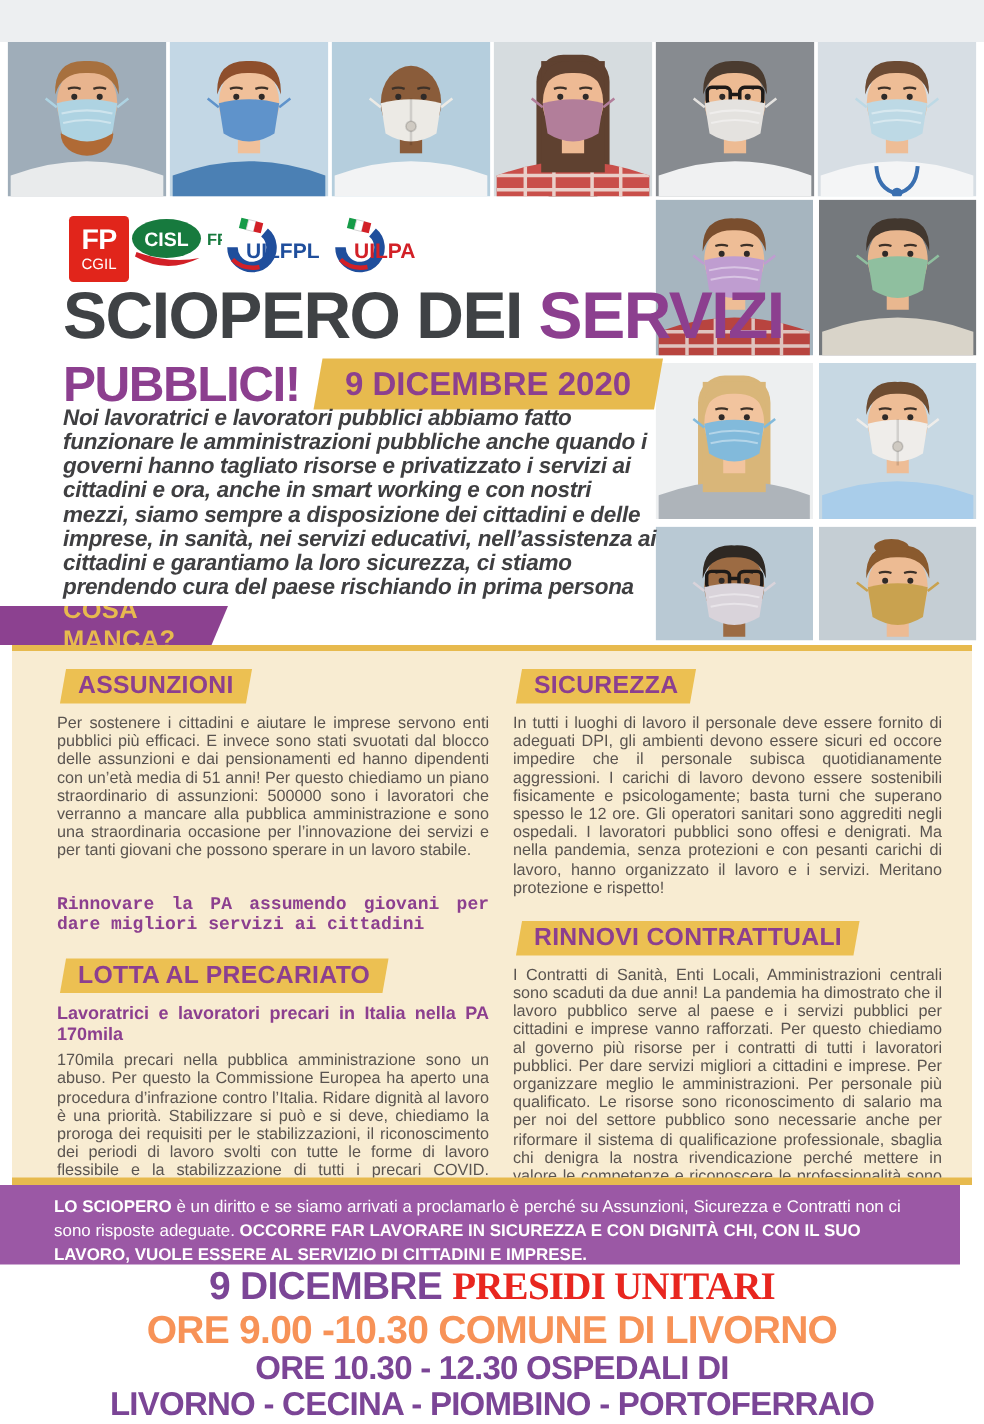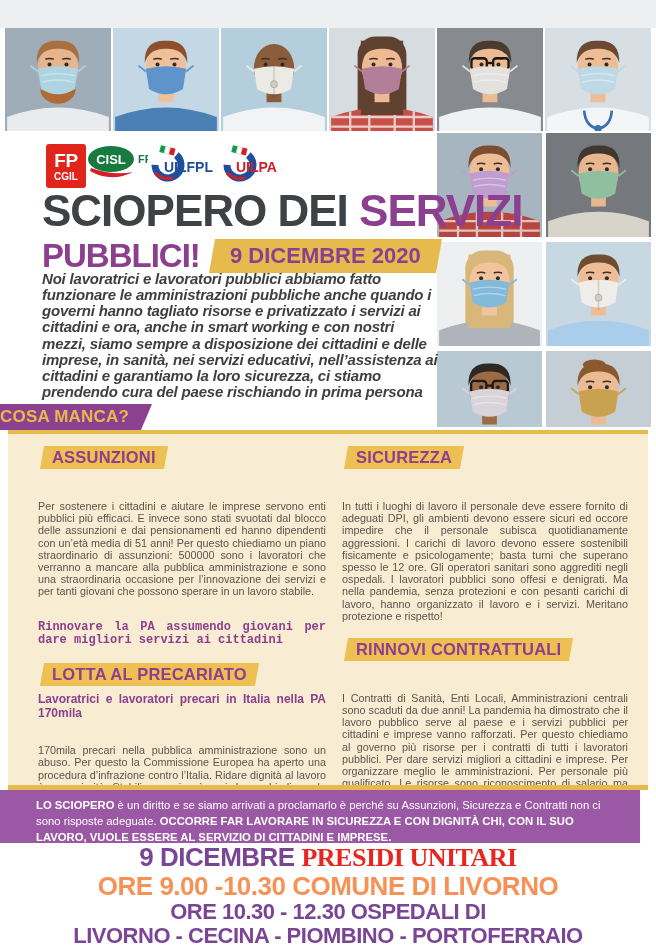--- a/index.html
+++ b/index.html
@@ -14,51 +14,51 @@
   .photo-grid { position:absolute; left:437px; top:133px; width:214px; height:295px;
     display:grid; grid-template-columns:1fr 1fr; grid-template-rows:104px 104px 76px; column-gap:4px; row-gap:5px; }
   .photo { overflow:hidden; }
   .photo svg { display:block; width:100%; height:100%; }
 
   
   .logo-row { position:absolute; left:46px; top:144px; display:flex; align-items:flex-start; }
   .logo-fpcgil { width:40px; height:44px; background:var(--logo-red); border-radius:3px; color:#fff;
     display:flex; flex-direction:column; align-items:center; justify-content:center; line-height:1; }
   .logo-fpcgil .l1 { font-size:19px; font-weight:bold; letter-spacing:-0.5px; }
-  .logo-fpcgil .l2 { font-size:10px; font-weight:bold; margin-top:2px; }
+  .logo-fpcgil .l2 { font-size:10px; font-weight:normal; margin-top:2px; }
 
   
   .title-block { position:absolute; left:42px; top:188px; width:400px; }
   .title-l1 { font-size:44px; font-weight:bold; letter-spacing:-1px; color:var(--title-dark); line-height:1.06; white-space:nowrap; }
   .title-l1 .accent { color:var(--accent-purple); }
   .title-l2 { display:flex; align-items:center; gap:12px; margin-top:2px; }
   .title-l2 .pub { font-size:33px; font-weight:bold; letter-spacing:-1px; color:var(--accent-purple); }
   .date-badge { background:var(--gold); transform:skewX(-10deg); padding:4px 18px; }
   .date-badge span { display:inline-block; transform:skewX(10deg); color:var(--accent-purple);
     font-size:22px; font-weight:bold; letter-spacing:0; white-space:nowrap; }
 
   .intro { position:absolute; left:42px; top:271px; width:396px; font-size:15px; font-weight:bold;
     font-style:italic; color:#3f3f41; line-height:1.075; letter-spacing:-0.2px; }
 
   
   .ribbon { position:absolute; left:0; top:404px; width:152px; height:26px; background:var(--ribbon-purple);
     clip-path:polygon(0 0, 100% 0, calc(100% - 11px) 100%, 0 100%);
-    display:flex; align-items:center; }
+    display:flex; align-items:center; padding-left:42px; }
   .ribbon span { color:var(--gold); font-size:17px; font-weight:bold; letter-spacing:0.2px; }
 
   
   .panel { position:absolute; left:8px; top:430px; width:640px; height:360px; background:var(--cream);
     border-top:4px solid var(--gold); border-bottom:5px solid var(--gold);
     display:flex; gap:16px; padding:12px 20px 0 30px; overflow:hidden; }
   .col-left { width:288px; flex:none; }
   .col-right { flex:1; }
   .sec-badge { display:inline-block; background:var(--badge-gold); transform:skewX(-10deg); padding:2px 10px; margin:0 0 7px 4px; }
   .sec-badge span { display:inline-block; transform:skewX(10deg); color:var(--accent-purple);
     font-size:16.5px; font-weight:bold; letter-spacing:0.2px; }
-  .sec-body { font-size:10.8px; line-height:1.13; color:#5a5450; text-align:justify; letter-spacing:0;margin-top:24px; }
+  .sec-body { font-size:10.8px; line-height:1.13; color:#5a5450; text-align:justify; letter-spacing:0; }
   .sec-highlight { font-size:12px; font-weight:bold; line-height:1.12; color:var(--accent-purple); text-align:justify; margin-top:23px;font-family:Liberation Mono, monospace; }
   .sec-subhead { font-size:12px; font-weight:bold; line-height:1.12; color:var(--accent-purple); text-align:justify; margin-bottom:5px; }
   .sec-gap { height:16px; }
 
   
   .banner { position:absolute; left:0; top:790px; width:640px; height:53px; background:var(--banner-purple);
     color:#fff; font-size:11.3px; line-height:1.42; padding:7px 30px 0 36px; }
   .banner b { font-weight:bold; }
 
   

